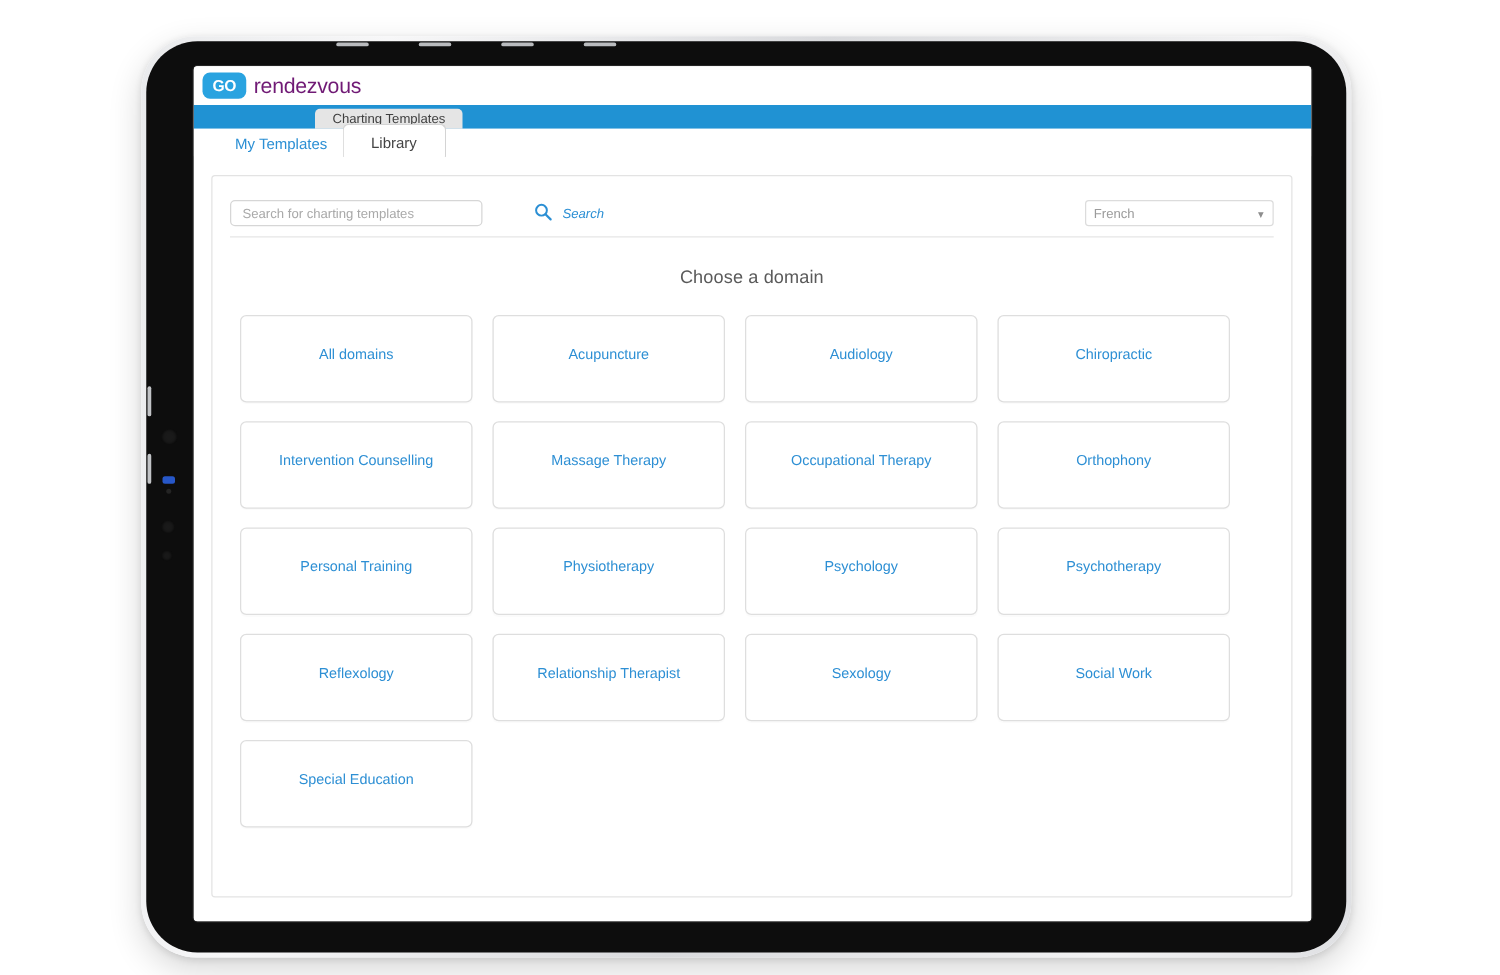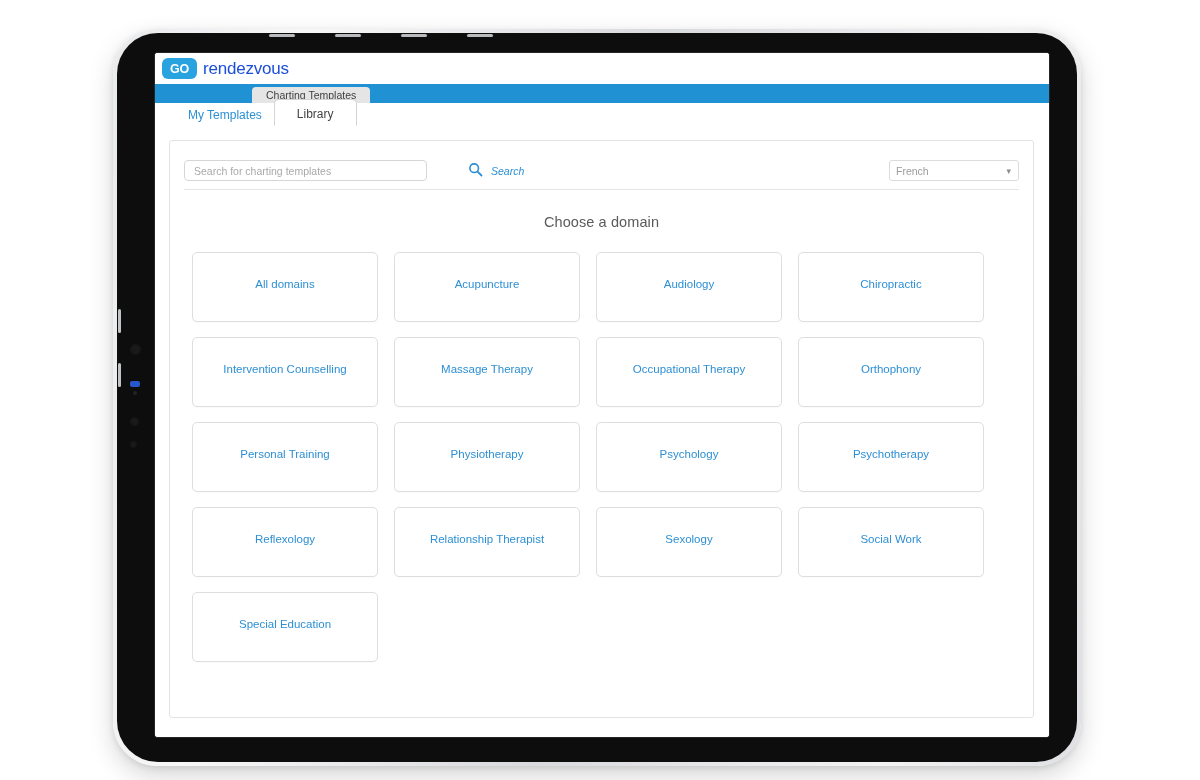--- a/index.html
+++ b/index.html
@@ -131,21 +131,21 @@
     font-weight: 700;
     letter-spacing: -0.3px;
     display: flex;
     align-items: center;
     justify-content: center;
     flex: 0 0 auto;
   }
   .logo-word {
     margin-left: 6px;
     font-size: 17px;
-    color: #1d4ed8;
+    color: #701a75;
     letter-spacing: -0.2px;
   }
 
   .tab-bar {
     position: relative;
     height: 19px;
     background: #2092d3;
   }
   .tab-main {
     position: absolute;
@@ -201,21 +201,21 @@
     background: #ffffff;
   }
 
   .search-row {
     display: flex;
     align-items: center;
     padding: 11px 14px 0 14px;
     height: 48px;
   }
   .search-input {
-    width: 243px;
+    width: 202px;
     height: 21px;
     border: 1px solid #d6d6d6;
     border-radius: 4px;
     padding: 0 9px;
     font-size: 10.5px;
     color: #444;
     font-family: "Liberation Sans", sans-serif;
     background: #fff;
     outline: none;
   }
@@ -235,21 +235,21 @@
   .search-btn .lbl {
     font-size: 10.5px;
     color: #2b8fd4;
   }
   .mag {
     display: block;
   }
 
   .lang-wrap { margin-left: auto; }
   .lang-select {
-    width: 130px;
+    width: 151px;
     height: 21px;
     border: 1px solid #dcdcdc;
     border-radius: 3px;
     background: #ffffff;
     font-size: 10.5px;
     color: #9b9b9b;
     padding: 0 6px;
     font-family: "Liberation Sans", sans-serif;
     -webkit-appearance: none;
     appearance: none;

